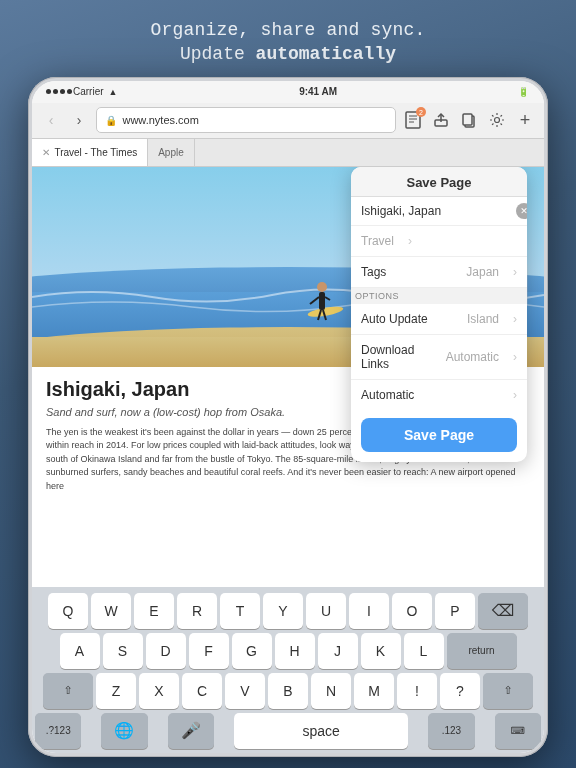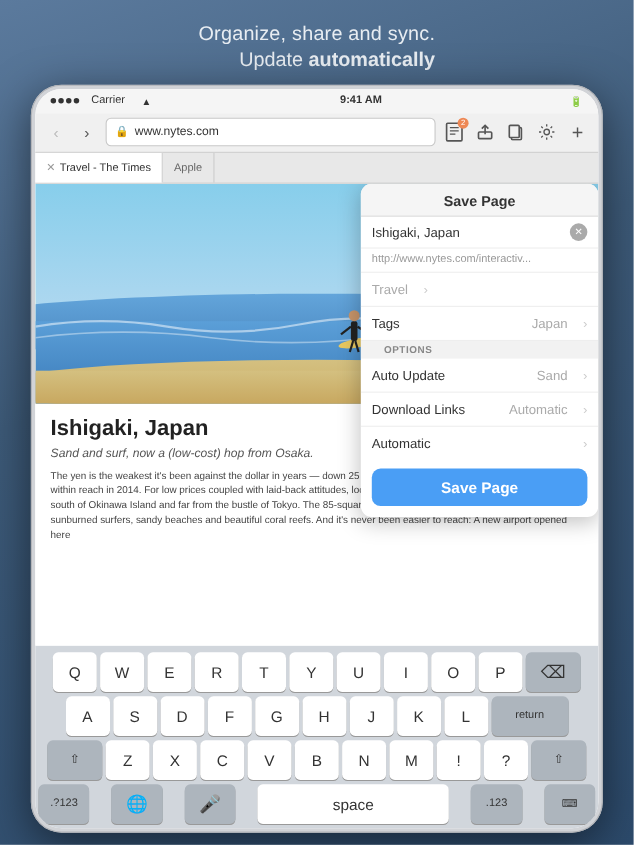--- a/index.html
+++ b/index.html
@@ -10,25 +10,26 @@
       background: linear-gradient(160deg, #5b7a9d 0%, #3d5a78 40%, #2c4a6b 100%);
       font-family: -apple-system, 'Helvetica Neue', Arial, sans-serif;
       overflow: hidden;
       display: flex;
       flex-direction: column;
       align-items: center;
     }
 
     
     .header-text {
-      text-align: right;
+      text-align: center;
       margin-top: 18px;
       margin-bottom: 10px;
       color: #e8edf2;
       line-height: 1.35;
+      font-family: Liberation Mono, monospace;
     }
     .header-text .line1 {
       font-size: 18px;
       font-weight: 300;
       letter-spacing: 0.2px;
     }
     .header-text .line2 {
       font-size: 18px;
       font-weight: 300;
     }
@@ -62,21 +63,21 @@
       background: #f5f5f5;
       height: 22px;
       display: flex;
       align-items: center;
       justify-content: space-between;
       padding: 0 14px;
       font-size: 10px;
       color: #333;
       flex-shrink: 0;
     }
-    .status-left { display: flex; align-items: center; gap: 11px; }
+    .status-left { display: flex; align-items: center; gap: 1px; }
     .status-dots { display: flex; gap: 2px; }
     .status-dot { width: 5px; height: 5px; background: #333; border-radius: 50%; }
 
     
     .browser-toolbar {
       background: #f0f0f0;
       border-bottom: 1px solid #ccc;
       height: 36px;
       display: flex;
       align-items: center;
@@ -213,22 +214,22 @@
     .article-text {
       font-size: 9px;
       color: #444;
       line-height: 1.5;
     }
 
     
     .save-popup {
       position: absolute;
       top: 0;
-      right: 0;
-      width: 216px;
+      right: 17px;
+      width: 176px;
       background: #fff;
       border-radius: 10px;
       box-shadow: 0 4px 20px rgba(0,0,0,0.25);
       overflow: hidden;
       z-index: 10;
     }
 
     .popup-title-bar {
       background: #f5f5f5;
       text-align: center;
@@ -269,23 +270,23 @@
 
     .popup-url-field {
       padding: 4px 10px 6px;
       border-bottom: 1px solid #eee;
       font-size: 10px;
       color: #999;
     }
 
     .popup-section-header {
       background: #f2f2f2;
-      padding: 3px 21px;
+      padding: 3px 4px;
       font-size: 9px;
-      font-weight: 700;
+      font-weight: 400;
       color: #888;
       letter-spacing: 0.5px;
       text-transform: uppercase;
     }
 
     .popup-row {
       display: flex;
       align-items: center;
       padding: 8px 10px;
       border-bottom: 1px solid #eee;
@@ -518,38 +519,37 @@
       </div>
 
       <div class="save-popup">
         <div class="popup-title-bar">Save Page</div>
 
         <div class="popup-name-field">
           <input class="popup-name-input" type="text" value="Ishigaki, Japan" style="">
           <div class="popup-clear-btn">✕</div>
         </div>
 
-        <div class="popup-url-field">http://www.nytes.com/interactiv...</div>
 
         <div class="popup-row">
           <span class="popup-row-value">Travel</span>
           <span class="popup-row-chevron">›</span>
         </div>
 
         <div class="popup-row">
           <span class="popup-row-label">Tags</span>
           <span class="popup-row-value">Japan</span>
           <span class="popup-row-chevron">›</span>
         </div>
 
         <div class="popup-section-header">OPTIONS</div>
 
         <div class="popup-row">
           <span class="popup-row-label">Auto Update</span>
-          <span class="popup-row-value">Sand</span>
+          <span class="popup-row-value">Island</span>
           <span class="popup-row-chevron">›</span>
         </div>
 
         <div class="popup-row">
           <span class="popup-row-label">Download Links</span>
           <span class="popup-row-value">Automatic</span>
           <span class="popup-row-chevron">›</span>
         </div>
 
         <div class="popup-row" style="border-bottom:none;">

